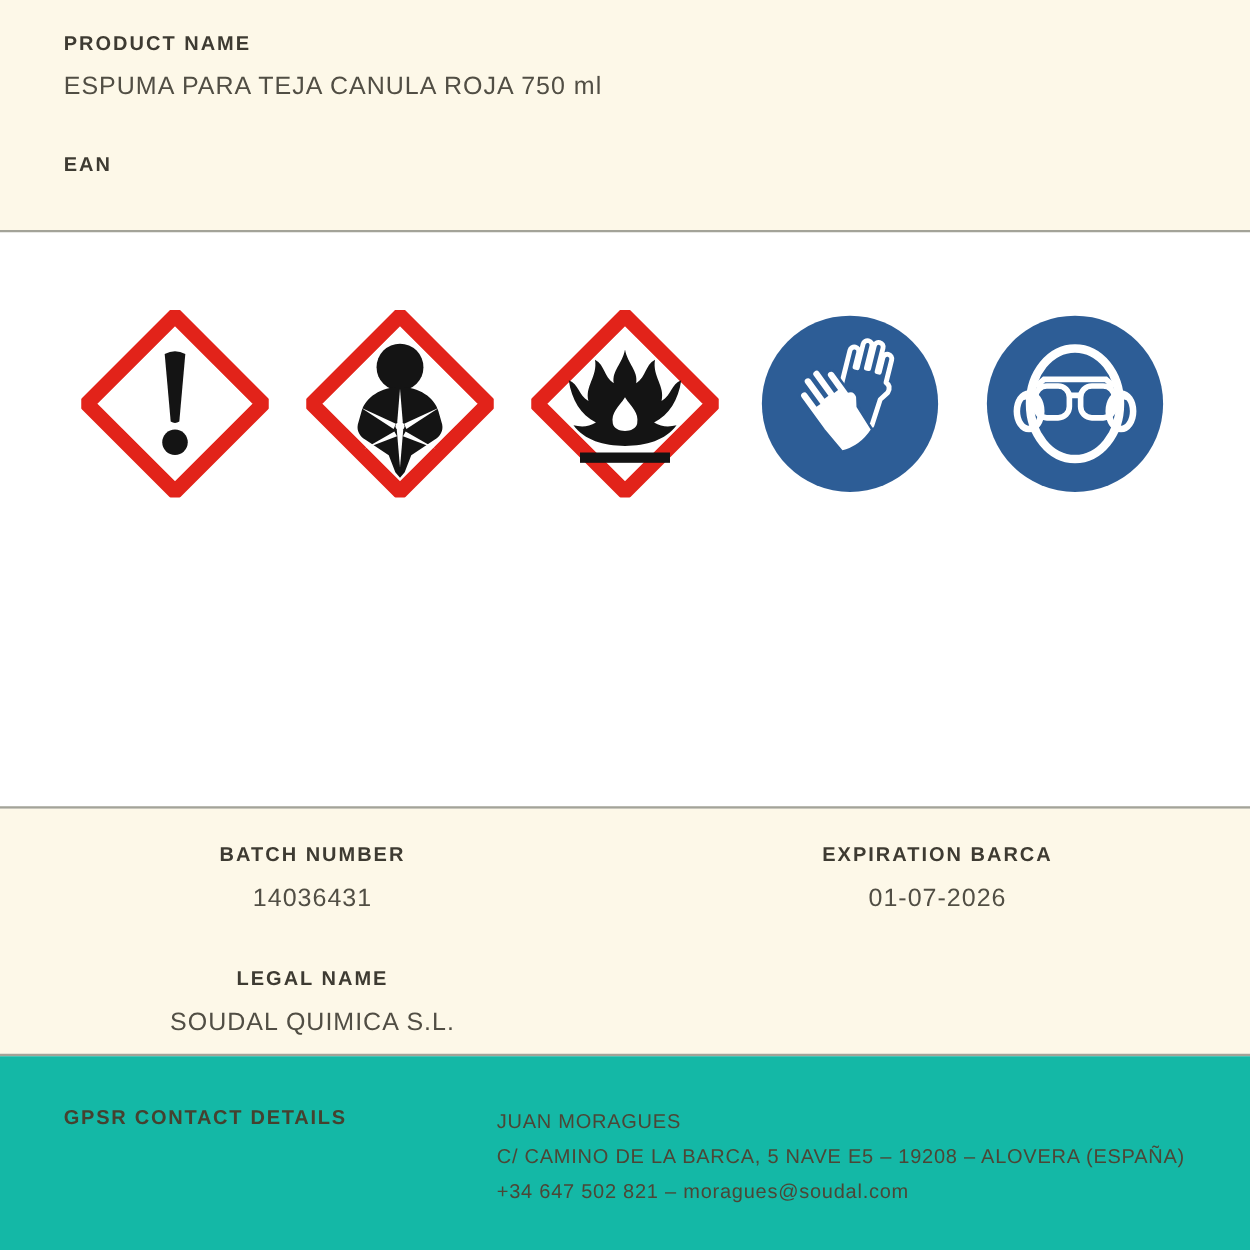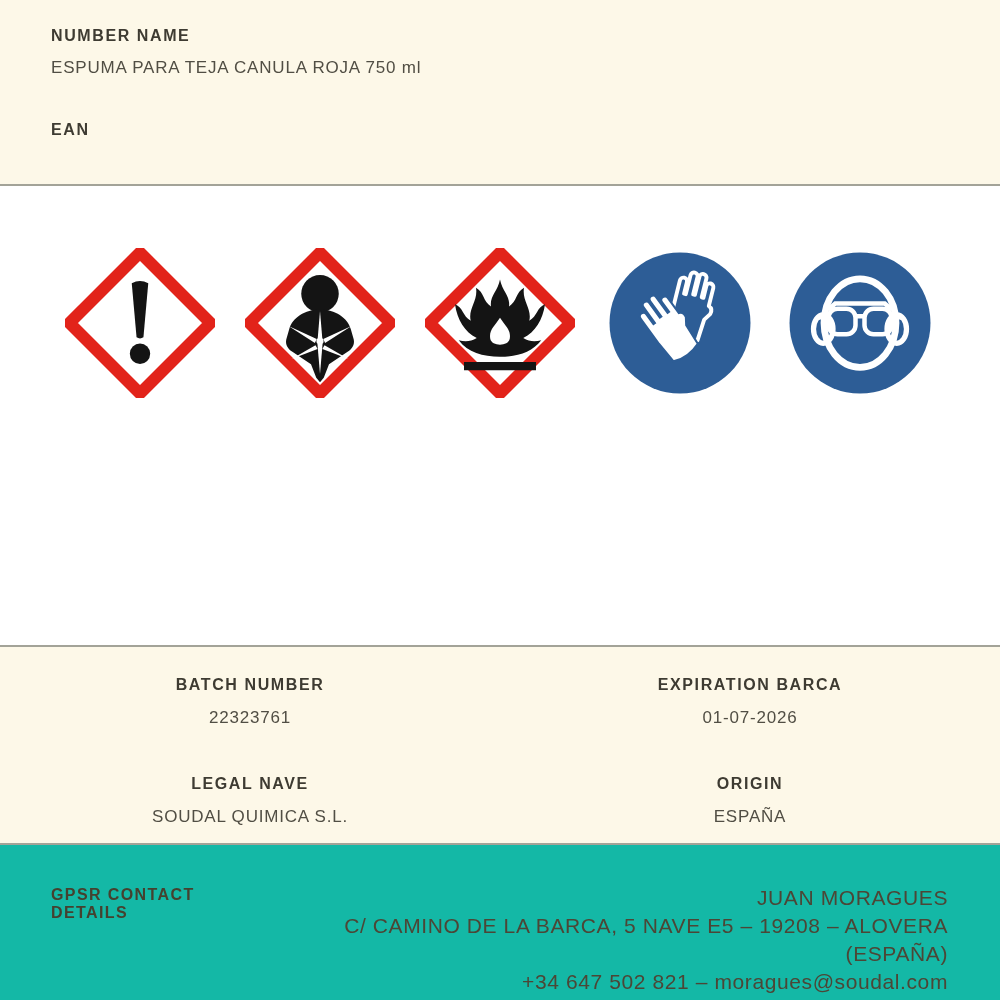--- a/index.html
+++ b/index.html
@@ -16,21 +16,21 @@
     padding:27px 50px 0 51px;
   }
   .divider { height:2px; background:#a3a398; }
   .lbl {
     font-weight:700;
     font-size:16px;
     letter-spacing:1.6px;
     color:#3e3b32;
   }
   .val {
-    font-size:17px;
+    font-size:20px;
     letter-spacing:0.8px;
     color:#514e44;
   }
   .sec-top .lbl { margin-bottom:13px; }
   .sec-top .val-product { margin-bottom:43px; }
 
   .sec-picto {
     height:459px;
     background:#ffffff;
     display:flex;
@@ -62,34 +62,33 @@
     align-items:flex-start;
   }
   .contact-label {
     font-weight:700;
     font-size:16px;
     letter-spacing:1.4px;
     color:#45412f;
     padding-top:2px;
   }
   .contact-right {
-    text-align:right;
-    font-size:21px;
+    font-size:16px;
     letter-spacing:0.6px;
     line-height:28px;
     color:#4c4636;
   }
 </style>
 </head>
 <body>
 
 <div class="page">
 
   <section class="sec-top">
-    <div class="lbl">NUMBER NAME</div>
+    <div class="lbl">PRODUCT NAME</div>
     <div class="val val-product">ESPUMA PARA TEJA CANULA ROJA 750 ml</div>
     <div class="lbl">EAN</div>
   </section>
 
   <div class="divider"></div>
 
   <section class="sec-picto">
 
     <figure class="picto" aria-label="ghs07-exclamation-mark-hazard-icon">
       <svg viewBox="0 0 100 100">
@@ -153,33 +152,29 @@
       </svg>
     </figure>
 
   </section>
 
   <div class="divider"></div>
 
   <section class="sec-info">
     <div class="info-cell">
       <div class="lbl">BATCH NUMBER</div>
-      <div class="val">22323761</div>
+      <div class="val">14036431</div>
     </div>
     <div class="info-cell">
       <div class="lbl">EXPIRATION BARCA</div>
       <div class="val">01-07-2026</div>
     </div>
     <div class="info-cell">
-      <div class="lbl">LEGAL NAVE</div>
+      <div class="lbl">LEGAL NAME</div>
       <div class="val">SOUDAL QUIMICA S.L.</div>
-    </div>
-    <div class="info-cell">
-      <div class="lbl">ORIGIN</div>
-      <div class="val">ESPAÑA</div>
     </div>
   </section>
 
   <div class="divider"></div>
 
   <section class="sec-contact">
     <div class="contact-label">GPSR CONTACT DETAILS</div>
     <div class="contact-right">
       <div>JUAN MORAGUES</div>
       <div>C/ CAMINO DE LA BARCA, 5 NAVE E5 – 19208 – ALOVERA (ESPAÑA)</div>

